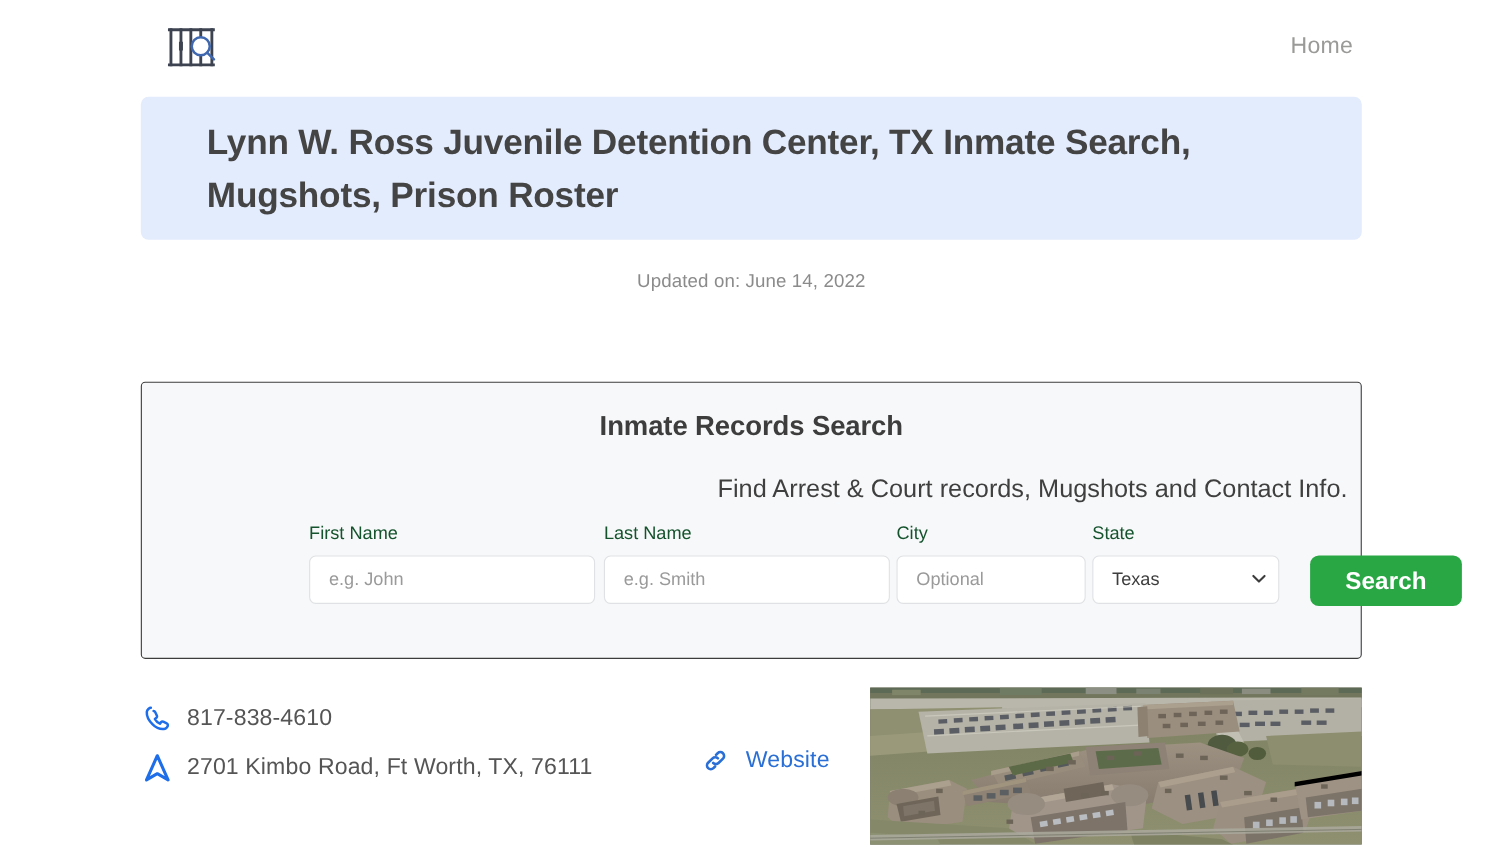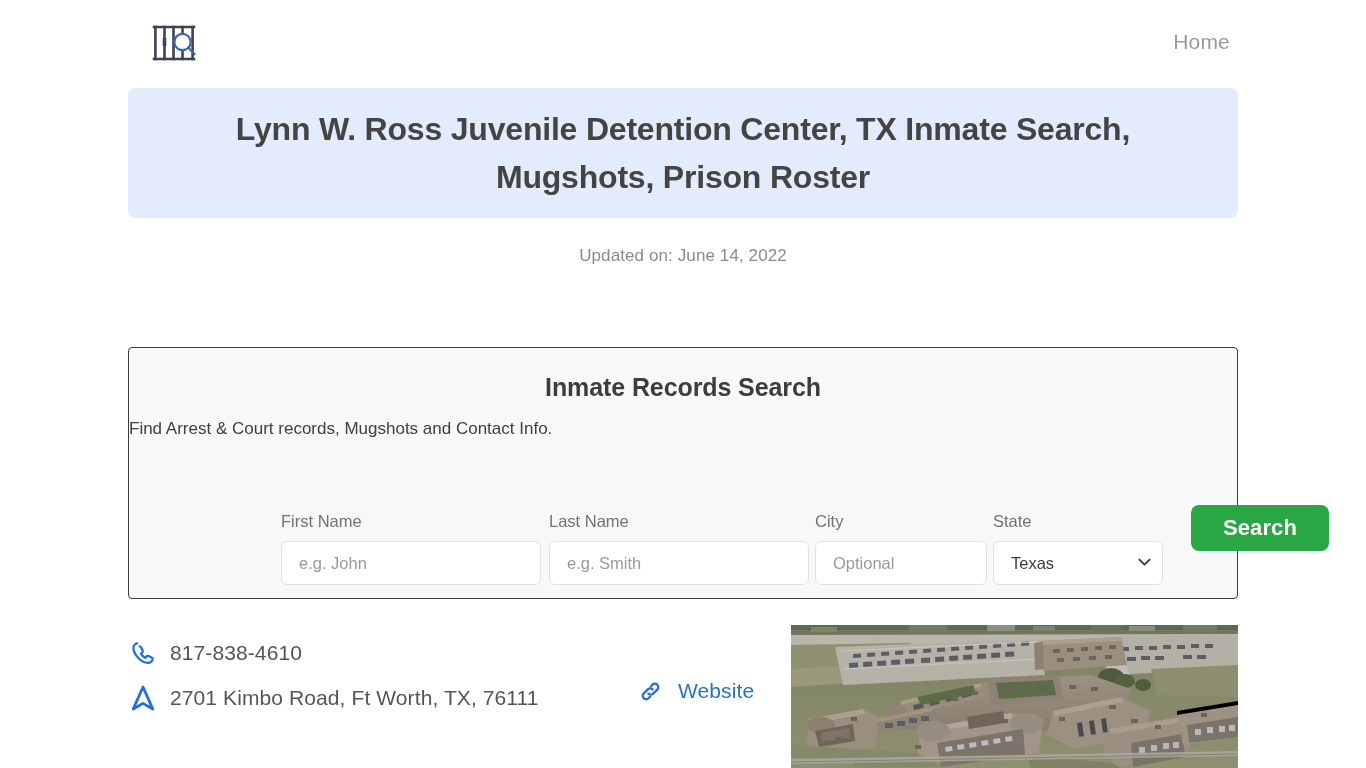--- a/index.html
+++ b/index.html
@@ -66,21 +66,20 @@
     justify-content: center;
     padding: 0 60px;
   }
 
   .title-banner h1 {
     margin: 0;
     font-size: 32px;
     line-height: 48px;
     font-weight: 700;
     color: #444444;
-    text-align: center;
     letter-spacing: -0.2px;
   }
 
   
   .updated-on {
     position: absolute;
     left: 0;
     top: 246px;
     width: 1366px;
     text-align: center;
@@ -105,48 +104,47 @@
     margin: 0;
     padding-top: 25px;
     text-align: center;
     font-size: 25px;
     font-weight: 700;
     color: #3d3d3d;
     letter-spacing: -0.1px;
   }
 
   .search-card .subtitle {
-    margin: 0;
+    margin: 12px;
     padding-top: 17px;
-    text-align: left;
-    font-size: 17px;
+    text-align: right;
+    font-size: 23px;
     color: #3f3f3f;
     font-weight: 400;
   }
 
   .form-row {
     position: absolute;
     left: 0;
     top: 128px;
     width: 100%;
     height: 110px;
   }
 
   .field {
     position: absolute;
     top: 0;
   }
 
   .field-label {
     display: block;
     font-size: 16.5px;
-    color: #737373;
+    color: #14532d;
     margin-bottom: 11px;
     line-height: 18px;
-    margin-top: 36px;
   }
 
   .text-input {
     display: block;
     width: 100%;
     height: 44px;
     padding: 0 17px;
     font-size: 16.5px;
     font-family: "Liberation Sans", sans-serif;
     color: #3d3d3d;

